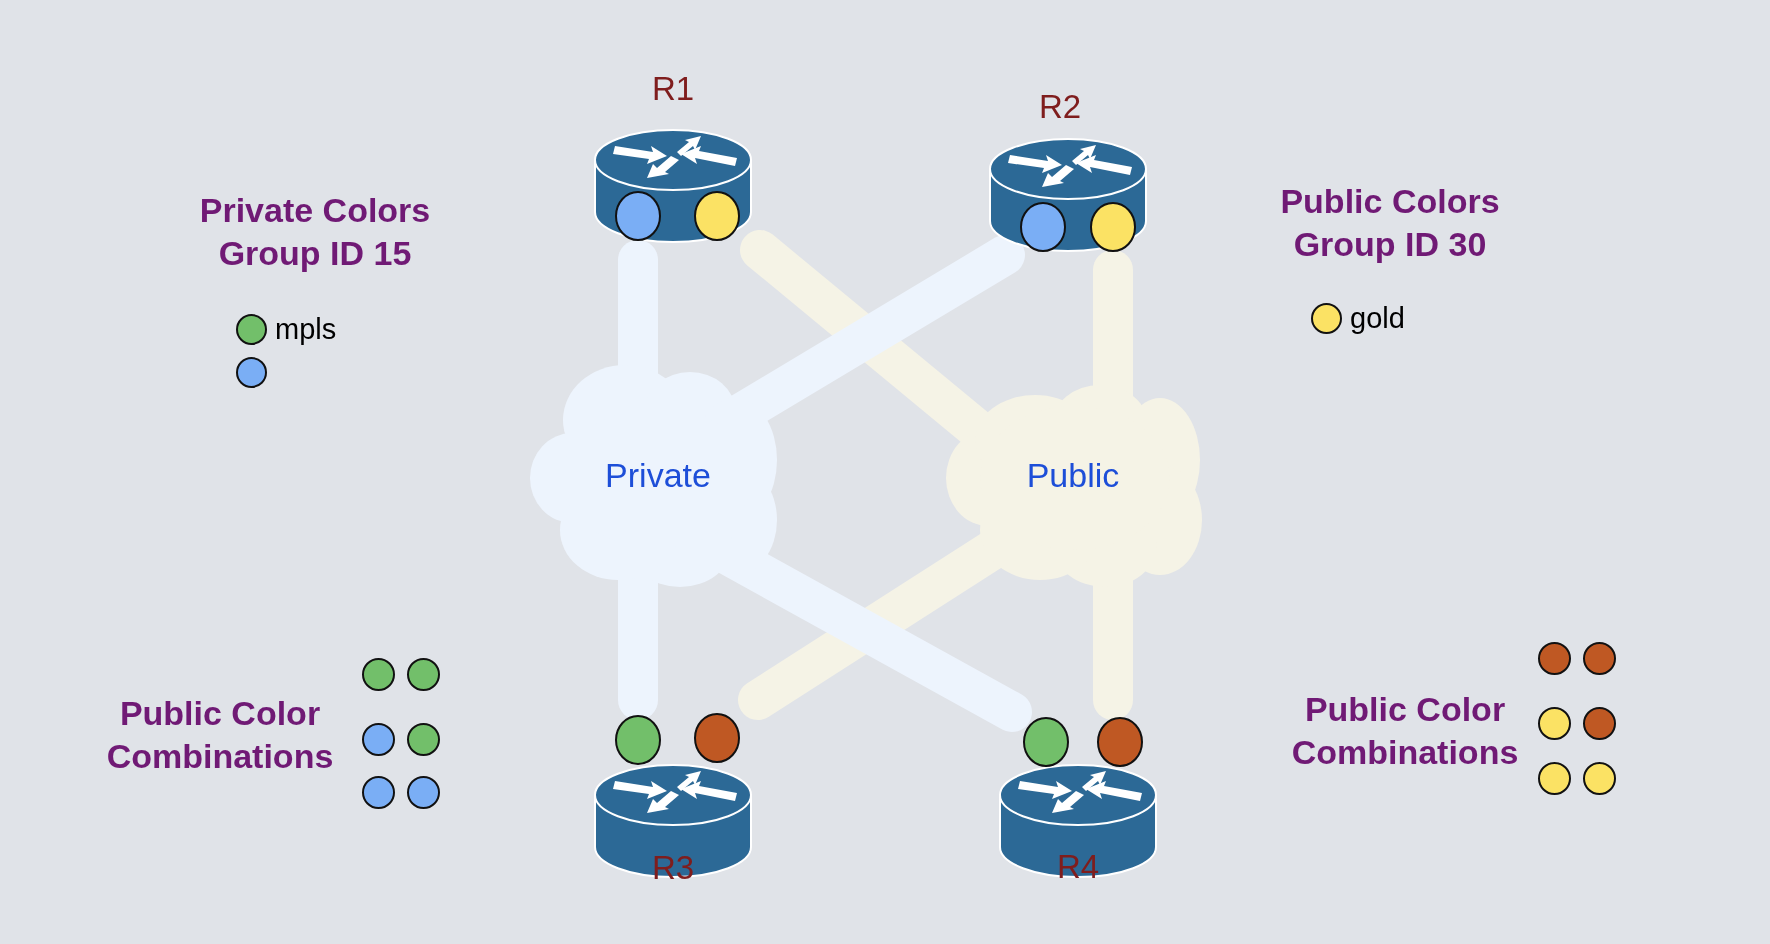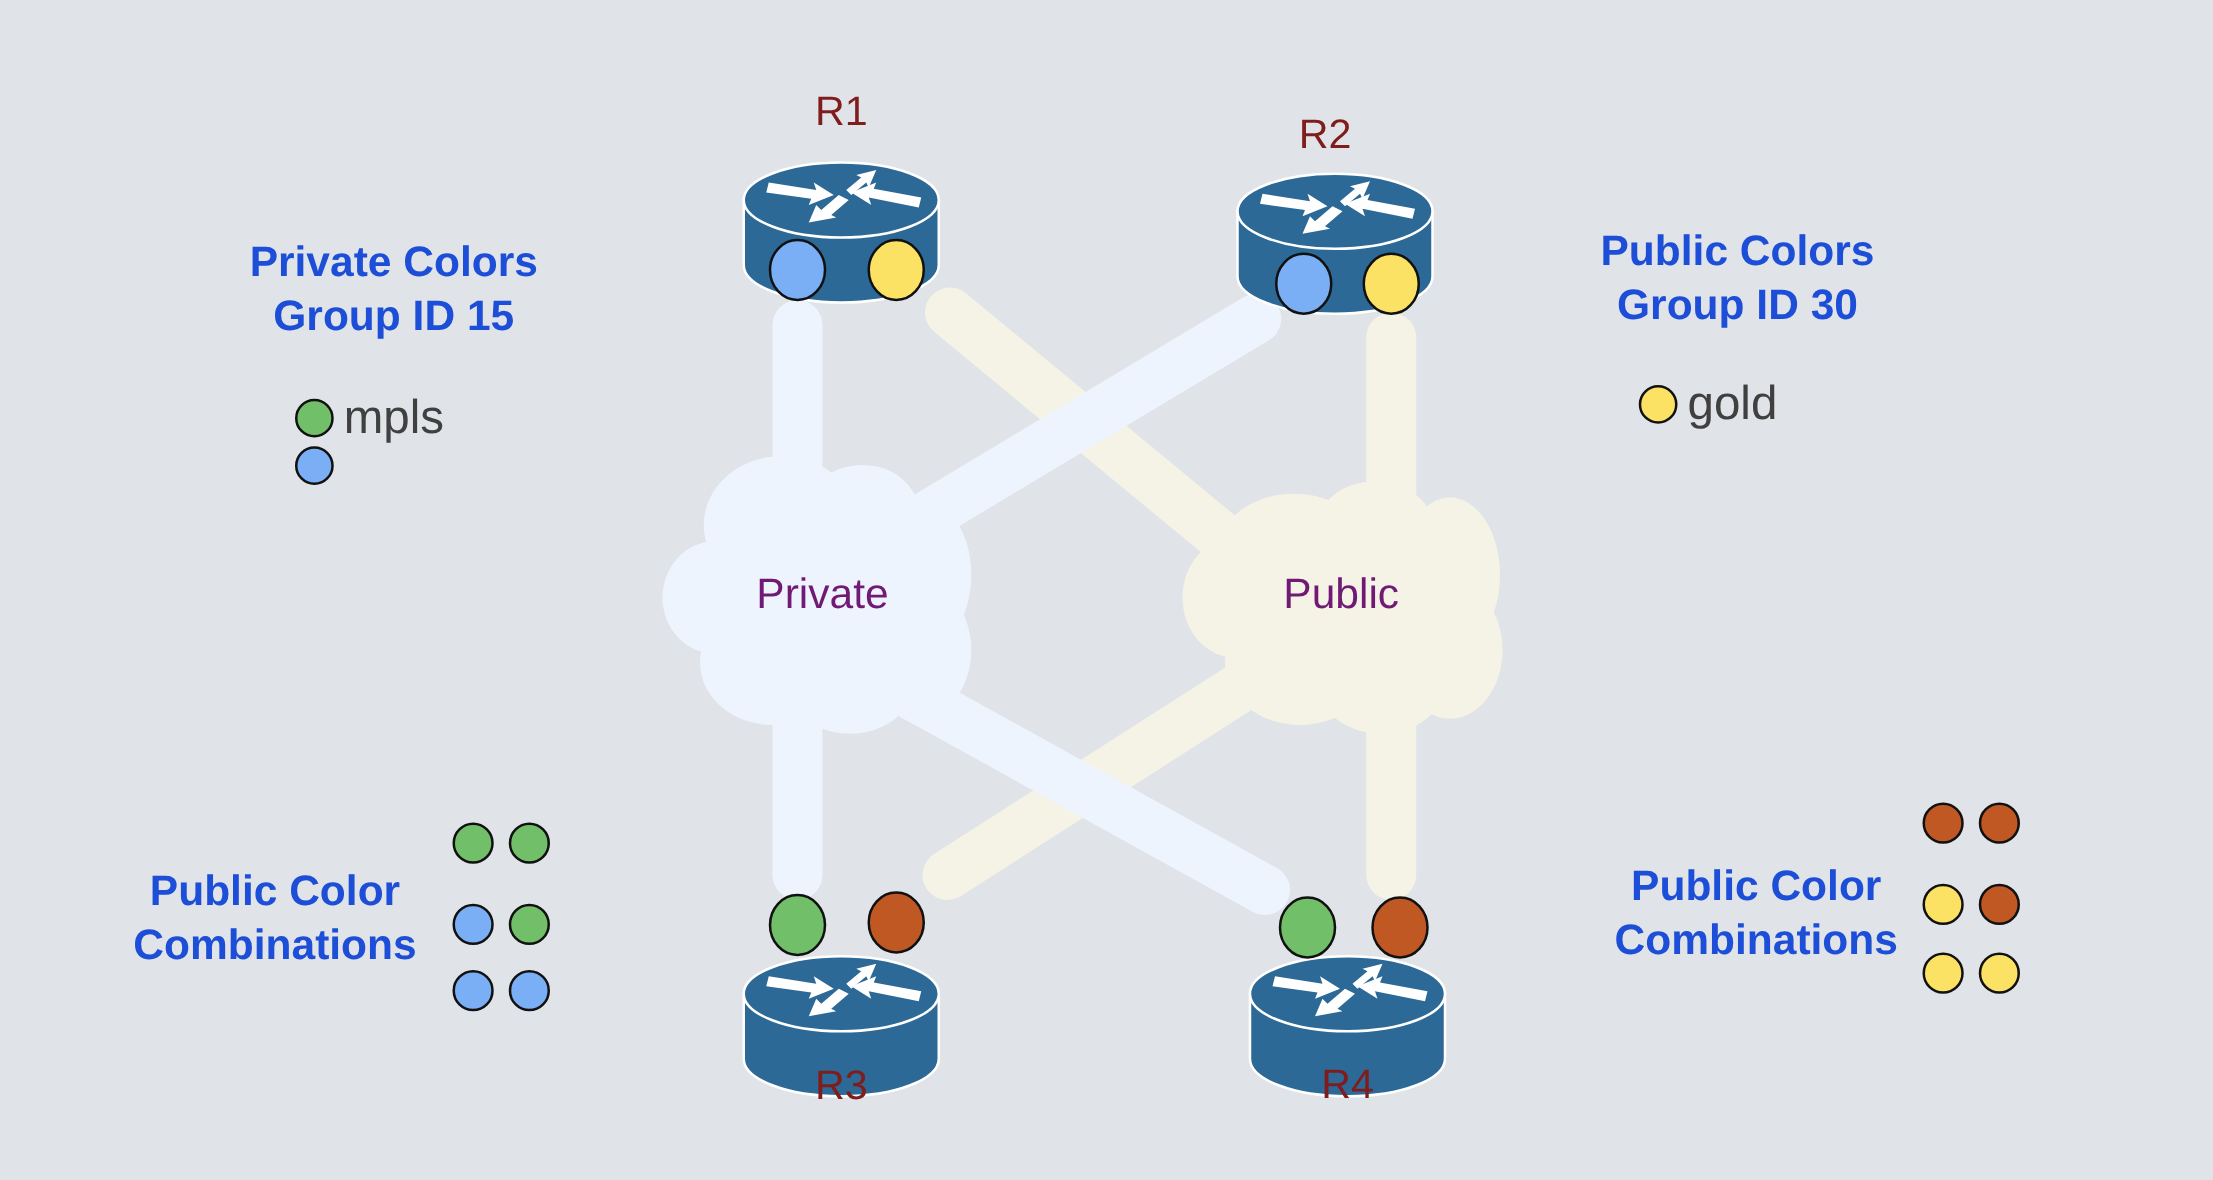--- a/index.html
+++ b/index.html
@@ -5,26 +5,26 @@
   html, body { margin:0; padding:0; }
   body {
     width:1770px; height:944px; overflow:hidden;
     background:#e0e3e8;
     font-family:"Liberation Sans", sans-serif;
     color:#3f4650;
     position:relative;
   }
   #diagram { position:absolute; left:0; top:0; width:1770px; height:944px; }
   .txt { position:absolute; white-space:nowrap; }
-  .group-title { font-weight:bold; font-size:34px; line-height:43px; text-align:center; color:#1d4ed8; }
-  .legend-item { position:absolute; display:flex; align-items:center; font-size:38px; color:#404040; }
+  .group-title { font-weight:bold; font-size:34px; line-height:43px; text-align:center; color:#701a75; }
+  .legend-item { position:absolute; display:flex; align-items:center; font-size:29px; color:#000000; }
   .dot { display:inline-block; border:2px solid #111; border-radius:50%; box-sizing:border-box; }
   .legend-item .dot { width:31px; height:31px; margin-right:8px; }
   .router-label { font-size:33px; color:#7f1d1d; text-align:center; width:120px; }
-  .cloud-label { font-size:34px; color:#701a75; text-align:center; width:200px; }
+  .cloud-label { font-size:34px; color:#1d4ed8; text-align:center; width:200px; }
   .combo-grid { position:absolute; }
   .combo-grid .dot { position:absolute; width:33px; height:33px; }
 </style>
 </head>
 <body>
 
 <div id="diagram">
 
   <svg width="1770" height="944" style="position:absolute;left:0;top:0">
     <g id="links" stroke-linecap="round" fill="none" stroke-width="40">

